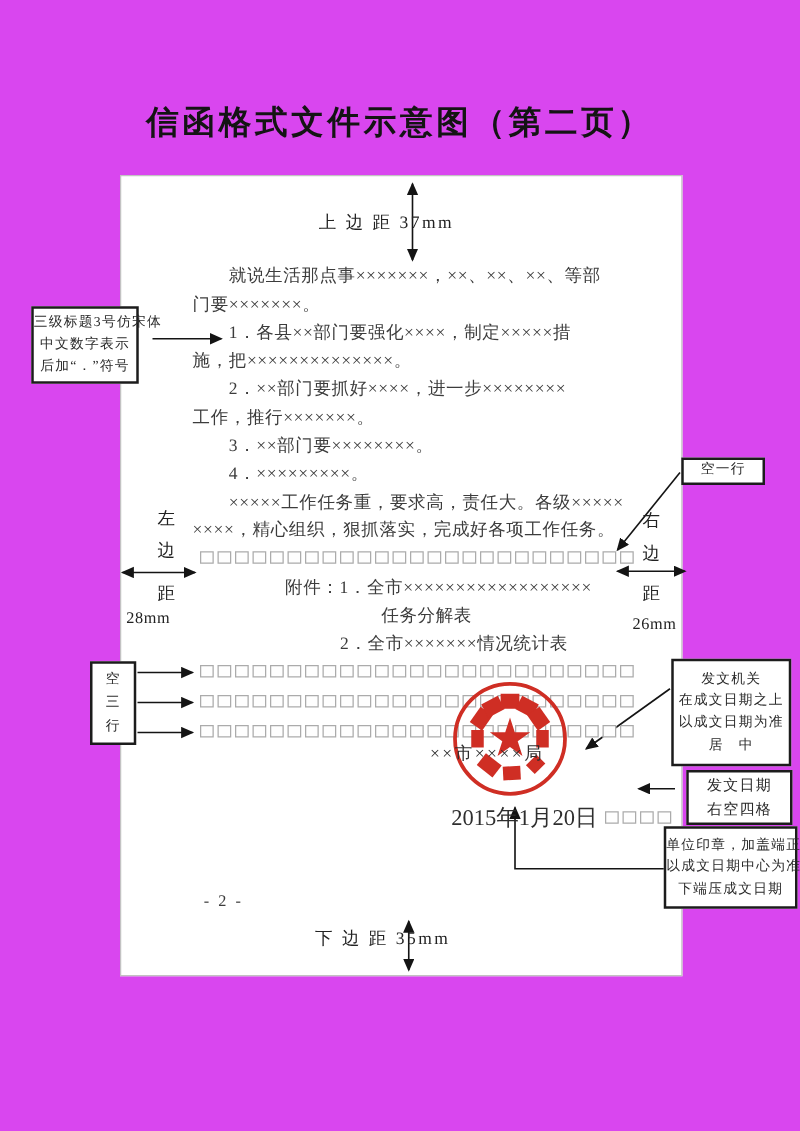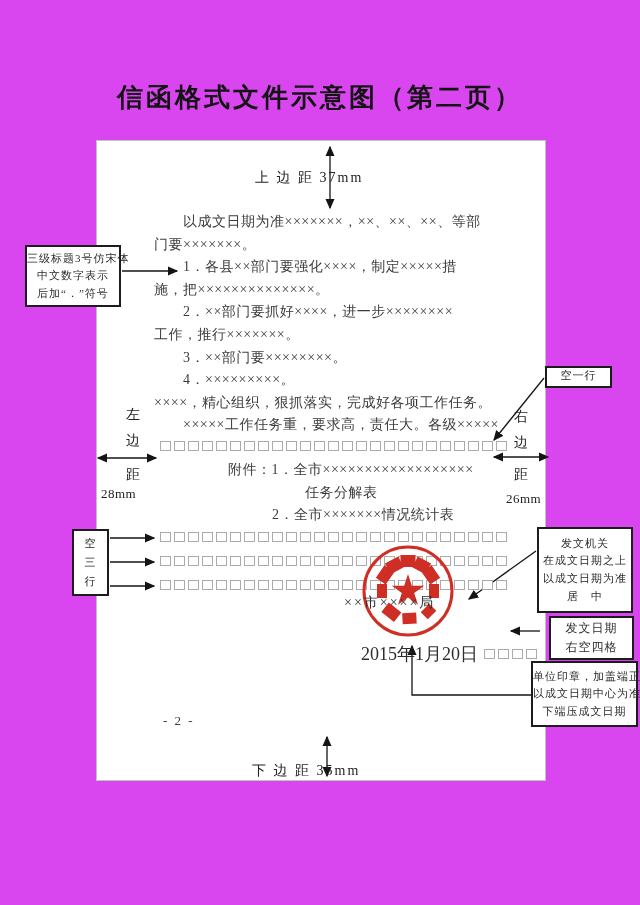--- a/index.html
+++ b/index.html
@@ -75,30 +75,30 @@
       <line x1="536" y1="551" x2="469" y2="599" marker-end="url(#ah)"></line>
       <line x1="540" y1="631" x2="511" y2="631" marker-end="url(#ah)"></line>
       <polyline points="532,695 412,695 412,646" marker-end="url(#ah)"></polyline>
       <line x1="327" y1="737" x2="327" y2="776" marker-start="url(#ah)" marker-end="url(#ah)"></line>
     </g>
   </svg>
 
   <div class="mlabel" style="left:255px;top:169px;">上 边 距 37mm</div>
 
   <div class="body-text">
-      <div class="line-item">　　以成文日期为准×××××××，××、××、××、等部</div>
+      <div class="line-item">　　就说生活那点事×××××××，××、××、××、等部</div>
       <div class="line-item">门要×××××××。</div>
       <div class="line-item">　　1．各县××部门要强化××××，制定×××××措</div>
       <div class="line-item">施，把××××××××××××××。</div>
       <div class="line-item">　　2．××部门要抓好××××，进一步××××××××</div>
       <div class="line-item">工作，推行×××××××。</div>
       <div class="line-item">　　3．××部门要××××××××。</div>
       <div class="line-item">　　4．×××××××××。</div>
+      <div class="line-item">　　×××××工作任务重，要求高，责任大。各级×××××</div>
       <div class="line-item">××××，精心组织，狠抓落实，完成好各项工作任务。</div>
-      <div class="line-item">　　×××××工作任务重，要求高，责任大。各级×××××</div>
     </div>
 
   <div class="sq-row" style="left:160px;top:441px;">
       <span class="sq"></span>
       <span class="sq"></span>
       <span class="sq"></span>
       <span class="sq"></span>
       <span class="sq"></span>
       <span class="sq"></span>
       <span class="sq"></span>
@@ -252,33 +252,33 @@
     <span class="sq-row-inline">
         <span class="sq"></span>
         <span class="sq"></span>
         <span class="sq"></span>
         <span class="sq"></span>
       </span>
   </div>
 
   <div class="page-num">- 2 -</div>
 
-  <div class="mlabel" style="left:252px;top:742px;margin-top:20px;">下 边 距 35mm</div>
+  <div class="mlabel" style="left:252px;top:742px;">下 边 距 35mm</div>
 
   <div class="mchar" style="left:126px;top:406px;">左</div>
   <div class="mchar" style="left:126px;top:432px;">边</div>
   <div class="mchar" style="left:126px;top:466px;">距</div>
   <div class="mval" style="left:101px;top:486px;">28mm</div>
 
   <div class="mchar" style="left:514px;top:408px;">右</div>
   <div class="mchar" style="left:514px;top:434px;">边</div>
   <div class="mchar" style="left:514px;top:466px;">距</div>
   <div class="mval" style="left:506px;top:491px;">26mm</div>
 
-  <div class="note-box" style="left:25px;top:245px;width:96px;height:62px;">
+  <div class="note-box" style="left:25px;top:245px;width:86px;height:62px;">
       <div class="line-item">三级标题3号仿宋体</div>
       <div class="line-item">中文数字表示</div>
       <div class="line-item">后加“．”符号</div>
     </div>
 
   <div class="note-box" style="left:545px;top:366px;width:67px;height:22px;font-size:11px;font-family:Liberation Mono, monospace;">
     <span class="line-item">空一行</span>
   </div>
 
   <div class="note-box vbox" style="left:72px;top:529px;width:37px;height:67px;">

